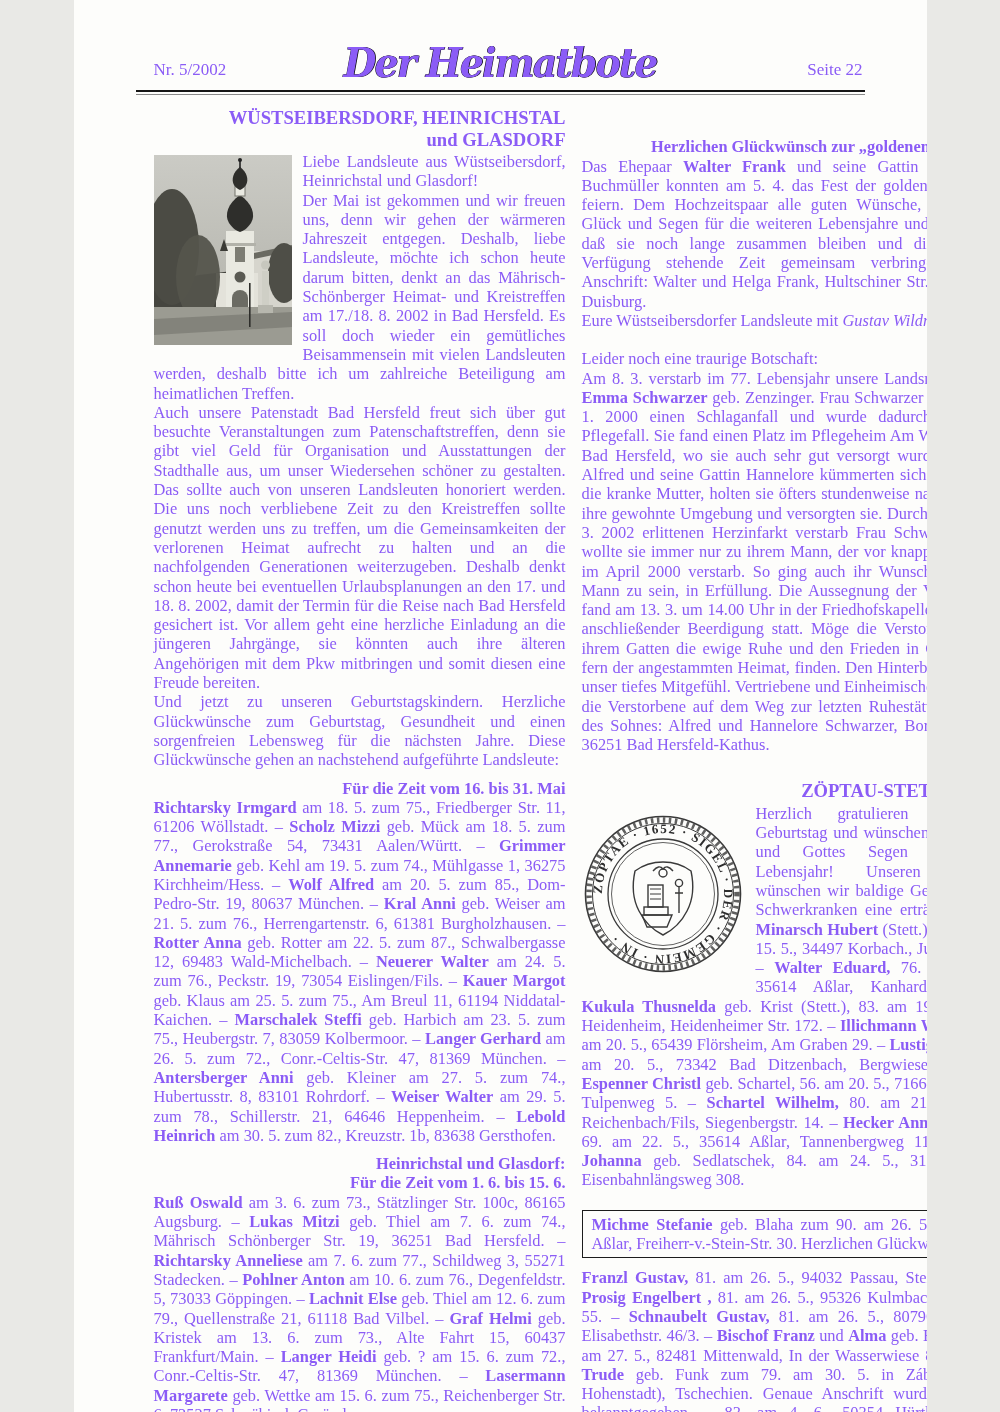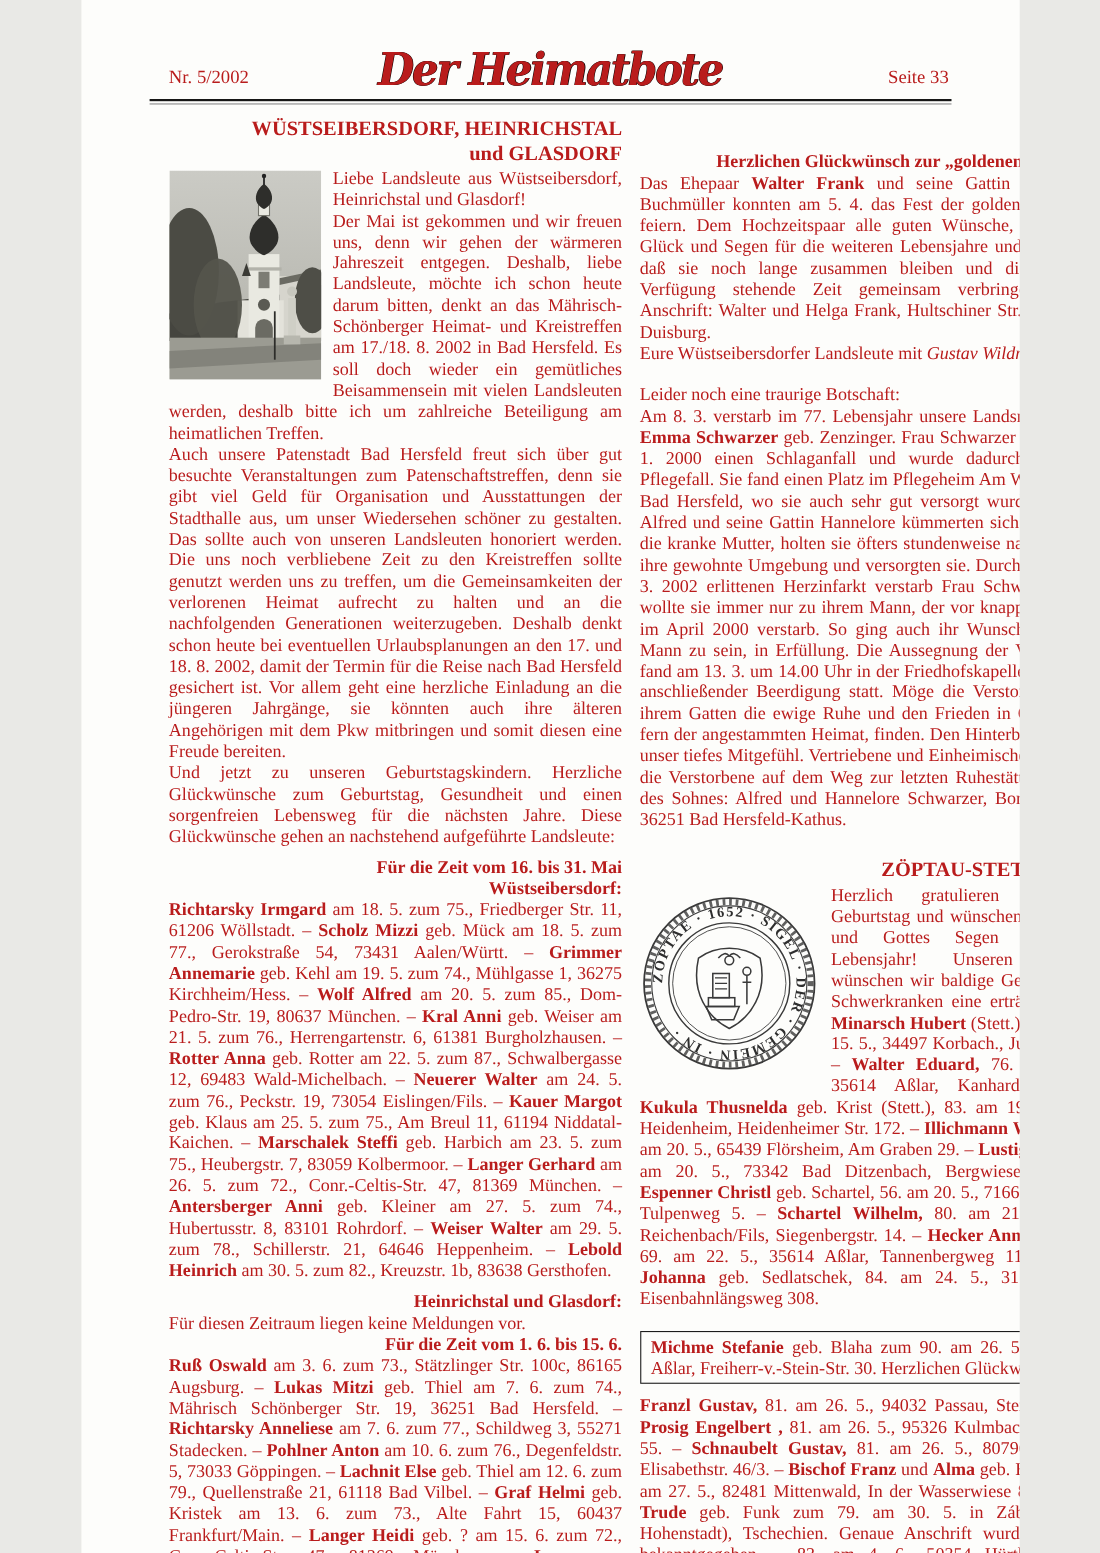--- a/index.html
+++ b/index.html
@@ -1,17 +1,17 @@
 <!DOCTYPE html>
 <html lang="de"><head>
 <meta charset="utf-8">
 <style>
   html,body{margin:0;padding:0;background:#e9e9e6;}
   .page{position:relative;width:853px;height:1412px;margin:0 auto;background:#fdfdfb;
-        font-family:"Liberation Serif",serif;color:#b91c1c;overflow:hidden;}
+        font-family:"Liberation Serif",serif;color:#8b5cf6;overflow:hidden;}
   
   .hdr-issue{position:absolute;left:80px;top:60px;font-size:17px;}
   .hdr-page{position:absolute;right:64px;top:60px;font-size:17px;}
   .masthead{position:absolute;left:0;right:0;top:40px;text-align:center;
             font-family:"DejaVu Serif",serif;font-weight:900;font-style:italic;
             font-size:38px;letter-spacing:-2px;transform:scaleY(1.08);
             text-shadow:0.6px 0 0 #000, -0.4px 0 0 #000;}
   .hdr-rule{position:absolute;left:62px;right:62px;top:90px;height:2px;
             border-top:2px solid #161616;border-bottom:1px solid #8a8a8a;}
   
@@ -33,21 +33,21 @@
   .fig-seal{float:left;width:162px;height:174px;margin:3px 12px 2px 0;}
   svg{display:block;}
 </style>
 </head>
 <body>
 
 <div class="page">
 
   <div class="hdr-issue">Nr. 5/2002</div>
   <div class="masthead">Der Heimatbote</div>
-  <div class="hdr-page">Seite 33</div>
+  <div class="hdr-page">Seite 22</div>
   <div class="hdr-rule"></div>
 
   <div class="col col-left">
     <h2 class="title-center">WÜSTSEIBERSDORF, HEINRICHSTAL</h2>
     <h2 class="title-center">und GLASDORF</h2>
     <div class="flow">
       <figure class="fig-church">
         <svg viewBox="0 0 138 190" width="138" height="190" aria-hidden="true">
           <defs>
             <linearGradient id="sky" x1="0" y1="0" x2="0" y2="1">
@@ -81,24 +81,22 @@
           <circle cx="111.5" cy="110" r="4.5" fill="#c7c7be"></circle>
           <rect x="95" y="128" width="1.6" height="44" fill="#2d2d2a"></rect>
         </svg>
       </figure>
 
     <div class="blk para">Liebe Landsleute aus Wüstseibersdorf, Heinrichstal und Glasdorf!</div>
         <div class="blk para">Der Mai ist gekommen und wir freuen uns, denn wir gehen der wärmeren Jahreszeit entgegen. Deshalb, liebe Landsleute, möchte ich schon heute darum bitten, denkt an das Mährisch-Schönberger Heimat- und Kreistreffen am 17./18. 8. 2002 in Bad Hersfeld. Es soll doch wieder ein gemütliches Beisammensein mit vielen Landsleuten werden, deshalb bitte ich um zahlreiche Beteiligung am heimatlichen Treffen.</div>
         <div class="blk para">Auch unsere Patenstadt Bad Hersfeld freut sich über gut besuchte Veranstaltungen zum Patenschaftstreffen, denn sie gibt viel Geld für Organisation und Ausstattungen der Stadthalle aus, um unser Wiedersehen schöner zu gestalten. Das sollte auch von unseren Landsleuten honoriert werden. Die uns noch verbliebene Zeit zu den Kreistreffen sollte genutzt werden uns zu treffen, um die Gemeinsamkeiten der verlorenen Heimat aufrecht zu halten und an die nachfolgenden Generationen weiterzugeben. Deshalb denkt schon heute bei eventuellen Urlaubsplanungen an den 17. und 18. 8. 2002, damit der Termin für die Reise nach Bad Hersfeld gesichert ist. Vor allem geht eine herzliche Einladung an die jüngeren Jahrgänge, sie könnten auch ihre älteren Angehörigen mit dem Pkw mitbringen und somit diesen eine Freude bereiten.</div>
         <div class="blk para">Und jetzt zu unseren Geburtstagskindern. Herzliche Glückwünsche zum Geburtstag, Gesundheit und einen sorgenfreien Lebensweg für die nächsten Jahre. Diese Glückwünsche gehen an nachstehend aufgeführte Landsleute:</div>
         <div class="blk heading-sp">Für die Zeit vom 16. bis 31. Mai</div>
-        <div class="blk heading">Wüstseibersdorf:</div>
         <div class="blk para"><b>Richtarsky Irmgard</b> am 18. 5. zum 75., Friedberger Str. 11, 61206 Wöllstadt. – <b>Scholz Mizzi</b> geb. Mück am 18. 5. zum 77., Gerokstraße 54, 73431 Aalen/Württ. – <b>Grimmer Annemarie</b> geb. Kehl am 19. 5. zum 74., Mühlgasse 1, 36275 Kirchheim/Hess. – <b>Wolf Alfred</b> am 20. 5. zum 85., Dom-Pedro-Str. 19, 80637 München. – <b>Kral Anni</b> geb. Weiser am 21. 5. zum 76., Herrengartenstr. 6, 61381 Burgholzhausen. – <b>Rotter Anna</b> geb. Rotter am 22. 5. zum 87., Schwalbergasse 12, 69483 Wald-Michelbach. – <b>Neuerer Walter</b> am 24. 5. zum 76., Peckstr. 19, 73054 Eislingen/Fils. – <b>Kauer Margot</b> geb. Klaus am 25. 5. zum 75., Am Breul 11, 61194 Niddatal-Kaichen. – <b>Marschalek Steffi</b> geb. Harbich am 23. 5. zum 75., Heubergstr. 7, 83059 Kolbermoor. – <b>Langer Gerhard</b> am 26. 5. zum 72., Conr.-Celtis-Str. 47, 81369 München. – <b>Antersberger Anni</b> geb. Kleiner am 27. 5. zum 74., Hubertusstr. 8, 83101 Rohrdorf. – <b>Weiser Walter</b> am 29. 5. zum 78., Schillerstr. 21, 64646 Heppenheim. – <b>Lebold Heinrich</b> am 30. 5. zum 82., Kreuzstr. 1b, 83638 Gersthofen.</div>
         <div class="blk heading-sp">Heinrichstal und Glasdorf:</div>
-        <div class="blk para">Für diesen Zeitraum liegen keine Meldungen vor.</div>
         <div class="blk heading">Für die Zeit vom 1. 6. bis 15. 6.</div>
         <div class="blk para"><b>Ruß Oswald</b> am 3. 6. zum 73., Stätzlinger Str. 100c, 86165 Augsburg. – <b>Lukas Mitzi</b> geb. Thiel am 7. 6. zum 74., Mährisch Schönberger Str. 19, 36251 Bad Hersfeld. – <b>Richtarsky Anneliese</b> am 7. 6. zum 77., Schildweg 3, 55271 Stadecken. – <b>Pohlner Anton</b> am 10. 6. zum 76., Degenfeldstr. 5, 73033 Göppingen. – <b>Lachnit Else</b> geb. Thiel am 12. 6. zum 79., Quellenstraße 21, 61118 Bad Vilbel. – <b>Graf Helmi</b> geb. Kristek am 13. 6. zum 73., Alte Fahrt 15, 60437 Frankfurt/Main. – <b>Langer Heidi</b> geb. ? am 15. 6. zum 72., Conr.-Celtis-Str. 47, 81369 München. – <b>Lasermann Margarete</b> geb. Wettke am 15. 6. zum 75., Reichenberger Str. 6, 73527 Schwäbisch Gmünd.</div>
       </div>
   </div>
 
   <div class="col col-right">
     <div class="flow">
         <div class="blk heading">Glasdorf:</div>
         <div class="blk heading-sp">Herzlichen Glückwünsch zur „goldenen Hochzeit“!</div>
         <div class="blk para">Das Ehepaar <b>Walter Frank</b> und seine Gattin <b>Helga</b> geb. Buchmüller konnten am 5. 4. das Fest der goldenen Hochzeit feiern. Dem Hochzeitspaar alle guten Wünsche, Gesundheit, Glück und Segen für die weiteren Lebensjahre und wir hoffen, daß sie noch lange zusammen bleiben und die noch zur Verfügung stehende Zeit gemeinsam verbringen können. Anschrift: Walter und Helga Frank, Hultschiner Str. 131, 47055 Duisburg.</div>

